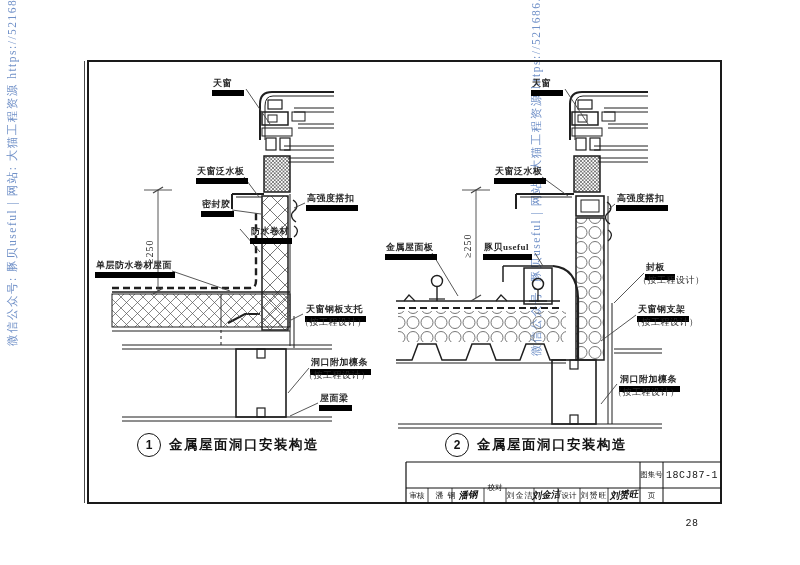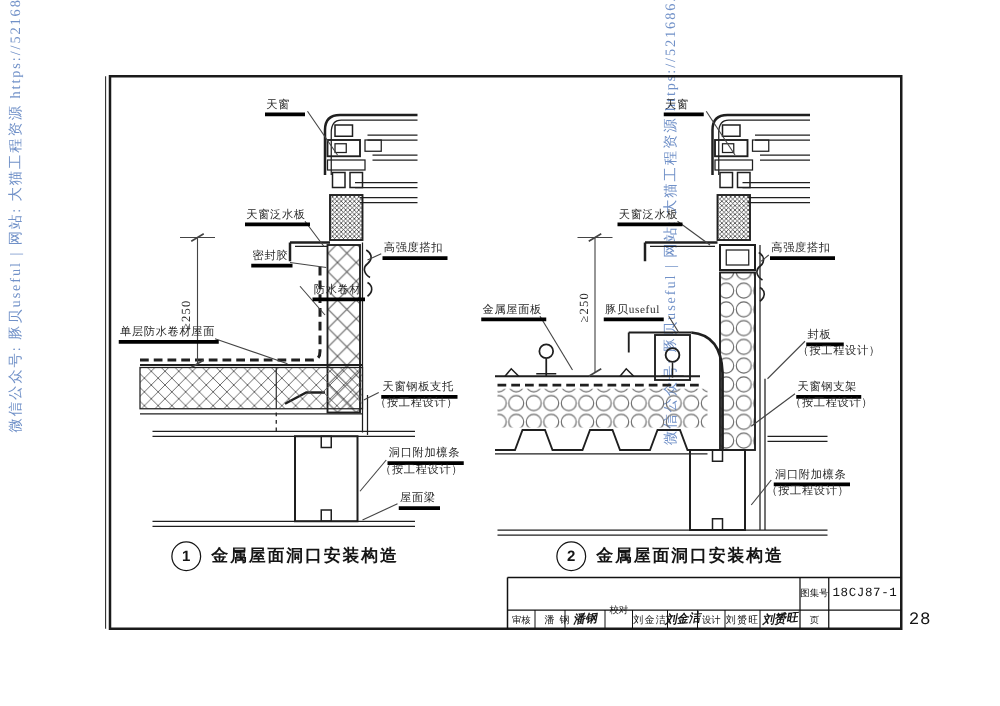--- a/index.html
+++ b/index.html
@@ -3,21 +3,21 @@
 <meta charset="utf-8">
 <style>
   html,body{margin:0;padding:0;background:#fff;}
   .canvas{position:relative;width:800px;height:565px;background:#fff;overflow:hidden;
           font-family:"Liberation Serif","DejaVu Serif",serif;color:#1f1f1f;}
   .wm{position:absolute;white-space:nowrap;font-size:11.5px;letter-spacing:1.5px;
       transform:rotate(-90deg);transform-origin:0 0;
       font-family:"Liberation Serif","DejaVu Serif",serif;}
   svg.lines{position:absolute;left:0;top:0;}
   .lbl{position:absolute;font-size:9px;line-height:11px;letter-spacing:.5px;color:#2a2a2a;white-space:nowrap;}
-  .u{border-bottom:3px solid #000000;padding:0 3px 1px 1px;}
+  .u{border-bottom:6px solid #000000;padding:0 3px 1px 1px;font-weight:bold;}
   .dim{position:absolute;font-size:10px;letter-spacing:1px;color:#2a2a2a;white-space:nowrap;
        transform:rotate(-90deg);transform-origin:0 0;}
   .cap-circle{position:absolute;width:22px;height:22px;border:1.4px solid #151515;border-radius:50%;
        text-align:center;line-height:22px;font-size:12px;font-weight:bold;color:#151515;
        font-family:"Liberation Sans",sans-serif;}
   .cap-text{position:absolute;font-size:13.5px;font-weight:bold;letter-spacing:1.5px;color:#151515;}
   .cell{position:absolute;display:flex;align-items:center;justify-content:center;
         color:#151515;white-space:nowrap;}
   .tb-title{font-size:15px;font-weight:bold;letter-spacing:2px;}
   .tb-small{font-size:7.5px;letter-spacing:0;}
@@ -240,21 +240,21 @@
   <span class="lbl" style="left:613px;top:387px;">（按工程设计）</span>
 
   <div class="cap-circle" style="left:137px;top:433px;">1</div>
   <div class="cap-text" style="left:169px;top:436px;">金属屋面洞口安装构造</div>
   <div class="cap-circle" style="left:445px;top:433px;">2</div>
   <div class="cap-text" style="left:477px;top:436px;">金属屋面洞口安装构造</div>
 
   <div class="cell tb-small" style="left:640px;top:462px;width:23px;height:26px;">图集号</div>
   <div class="cell tb-no" style="left:663px;top:462px;width:58px;height:26px;">18CJ87-1</div>
   <div class="cell tb-small" style="left:640px;top:488px;width:23px;height:15px;">页</div>
-  <div class="cell tb-no" style="left:663px;top:488px;width:58px;height:15px;font-size:14px;margin-left:44px;">28</div>
+  <div class="cell tb-no" style="left:663px;top:516px;width:58px;height:15px;font-size:10px;">28</div>
 
   <div class="cell tb-small" style="left:406px;top:488px;width:22px;height:15px;">审核</div>
   <div class="cell tb-name" style="left:428px;top:488px;width:36px;height:15px;">潘 钢</div>
   <div class="cell tb-sig" style="left:452px;top:488px;width:32px;height:15px;">潘钢</div>
   <div class="cell tb-small" style="left:484px;top:480px;width:22px;height:15px;">校对</div>
   <div class="cell tb-name" style="left:506px;top:488px;width:28px;height:15px;">刘金洁</div>
   <div class="cell tb-sig" style="left:534px;top:488px;width:24px;height:15px;">刘金洁</div>
   <div class="cell tb-small" style="left:558px;top:488px;width:22px;height:15px;">设计</div>
   <div class="cell tb-name" style="left:580px;top:488px;width:28px;height:15px;">刘赟旺</div>
   <div class="cell tb-sig" style="left:608px;top:488px;width:32px;height:15px;">刘赟旺</div>

